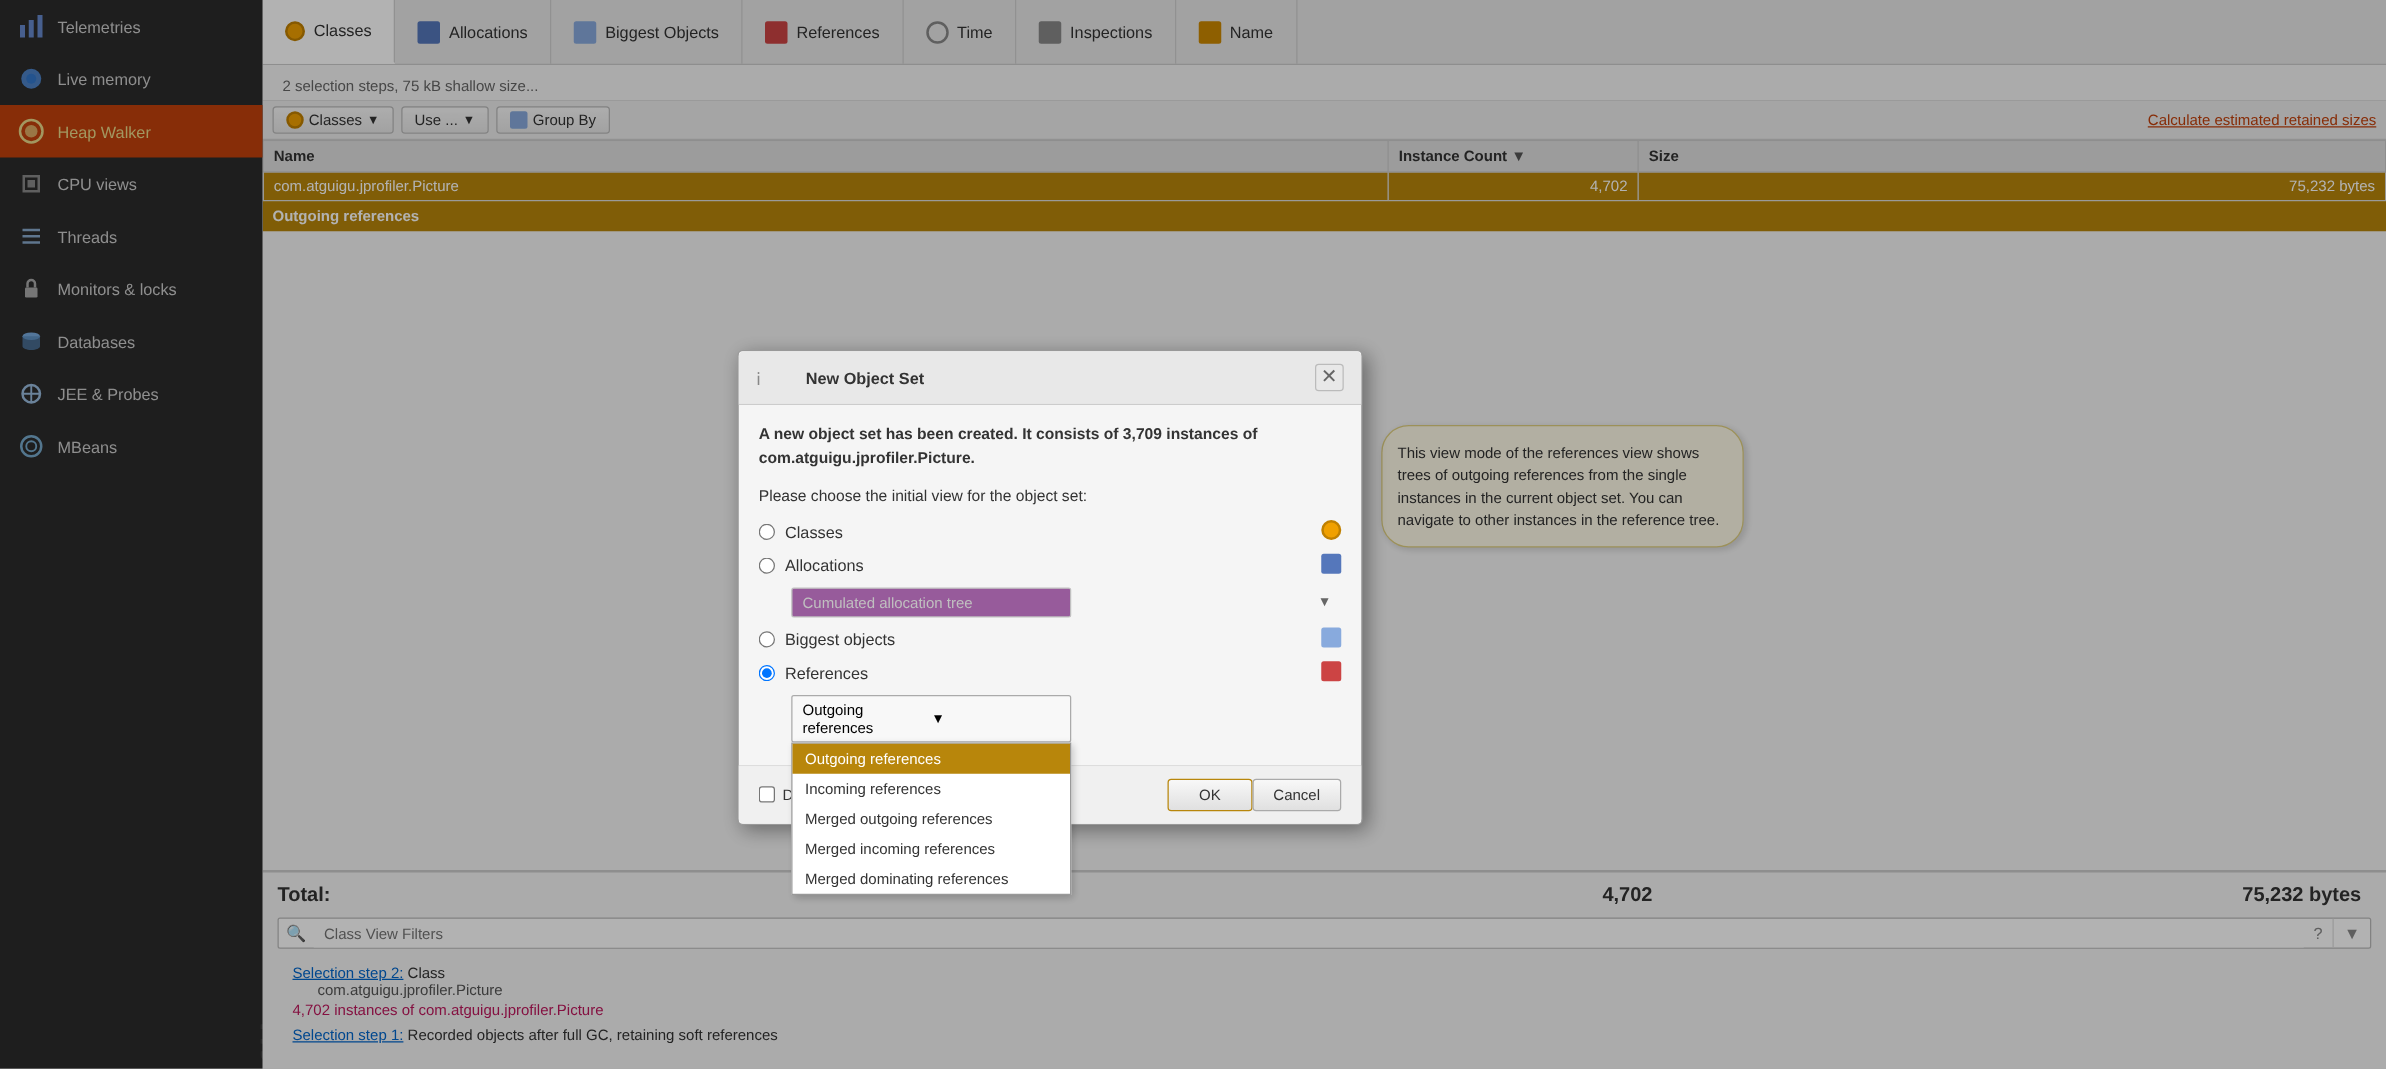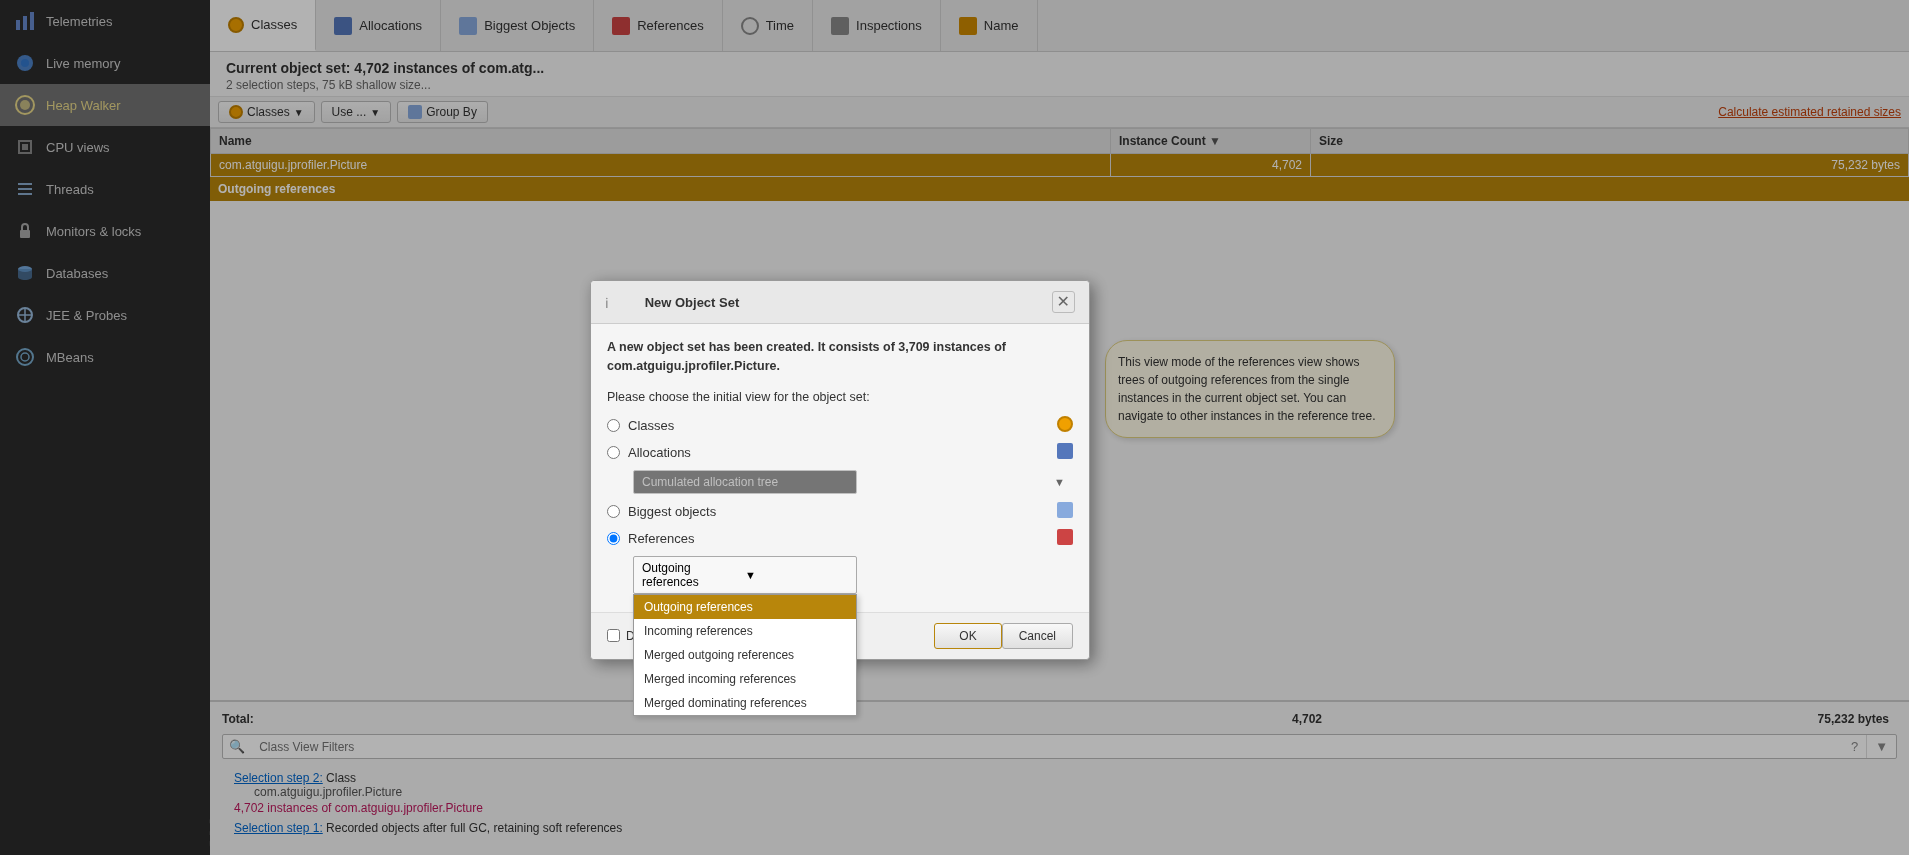--- a/index.html
+++ b/index.html
@@ -4,21 +4,21 @@
   <style>
     * { box-sizing: border-box; margin: 0; padding: 0; }
     body { font-family: 'Segoe UI', Arial, sans-serif; font-size: 13px; background: #f0f0f0; overflow: hidden; width: 1909px; height: 855px; }
 
     
     .app-container { display: flex; height: 855px; width: 1909px; }
 
     
     .sidebar { width: 210px; background: #2b2b2b; color: #ccc; display: flex; flex-direction: column; flex-shrink: 0; position: relative; }
     .sidebar-item { display: flex; align-items: center; padding: 10px 14px; cursor: pointer; gap: 10px; font-size: 13px; }
-    .sidebar-item.active { background: #737373; color: #e8d88a; text-align: right; }
+    .sidebar-item.active { background: #c2410c; color: #e8d88a; text-align: right; }
     .sidebar-item .icon { width: 22px; height: 22px; display: flex; align-items: center; justify-content: center; flex-shrink: 0; }
     .sidebar-label { color: #ccc; }
     .sidebar-item.active .sidebar-label { color: #e8d88a; }
 
     
     .profiler-watermark { position: absolute; bottom: 60px; right: -10px; font-size: 28px; color: rgba(255,255,255,0.08); transform: rotate(-90deg); transform-origin: right center; white-space: nowrap; letter-spacing: 4px; font-weight: bold; }
 
     
     .main-content { flex: 1; display: flex; flex-direction: column; background: #f5f5f5; overflow: hidden; }
 
@@ -41,21 +41,21 @@
     .data-table { width: 100%; border-collapse: collapse; }
     .data-table th { background: #e0e0e0; border: 1px solid #ccc; padding: 5px 8px; text-align: left; font-size: 12px; font-weight: 600; color: #333; cursor: pointer; }
     .data-table td { border: 1px solid #ddd; padding: 4px 8px; font-size: 12px; }
     .data-table tr.selected td { background: #b8860b; color: #fff; }
 
     
     .table-container { overflow-y: auto; flex: 1; }
 
     
     .bottom-section { border-top: 2px solid #ccc; padding: 6px 12px; background: #f5f5f5; }
-    .total-row { display: flex; align-items: center; font-size: 12px; color: #333; font-weight: 600; padding: 4px 0; }
+    .total-row { display: flex; align-items: center; font-size: 16px; color: #333; font-weight: 600; padding: 4px 0; }
     .total-label { flex: 0 0 900px; }
     .total-count { flex: 0 0 200px; text-align: right; }
     .total-size { flex: 1; text-align: right; padding-right: 8px; }
 
     
     .filter-bar { display: flex; align-items: center; border: 1px solid #bbb; background: #fff; margin: 4px 0; border-radius: 2px; }
     .filter-input { flex: 1; border: none; outline: none; padding: 4px 8px; font-size: 12px; }
     .filter-help { padding: 4px 8px; color: #888; cursor: pointer; }
 
     
@@ -80,21 +80,21 @@
     .dialog-intro b { font-weight: 700; }
     .dialog-question { font-size: 12.5px; color: #333; margin-bottom: 12px; }
 
     
     .radio-option { display: flex; align-items: center; gap: 8px; margin-bottom: 8px; }
     .radio-option input[type=radio] { margin: 0; }
     .radio-option label { font-size: 13px; color: #333; cursor: pointer; }
 
     
     .sub-dropdown { margin-left: 26px; margin-bottom: 8px; position: relative; }
-    .sub-dropdown select { width: 224px; padding: 4px 8px; border: 1px solid #aaa; background: #404040; border-radius: 2px; font-size: 12px; color: #aaa; appearance: none; }
+    .sub-dropdown select { width: 224px; padding: 4px 8px; border: 1px solid #aaa; background: #701a75; border-radius: 2px; font-size: 12px; color: #aaa; appearance: none; }
     .dropdown-arrow { position: absolute; right: 8px; top: 50%; transform: translateY(-50%); pointer-events: none; color: #666; font-size: 11px; }
     .dropdown-selected { display: flex; align-items: center; border: 1px solid #aaa; background: #f8f8f8; border-radius: 2px; padding: 4px 8px; font-size: 12px; cursor: pointer; width: 224px; }
     .dropdown-selected span { flex: 1; }
     .dropdown-list { position: absolute; top: 100%; left: 0; width: 224px; background: #fff; border: 1px solid #999; box-shadow: 2px 2px 6px rgba(0,0,0,0.2); z-index: 300; }
     .dropdown-list-item { padding: 5px 10px; font-size: 12px; cursor: pointer; color: #333; }
     .dropdown-list-item.highlighted { background: #b8860b; color: #fff; }
 
     
     .dialog-side-hint { position: absolute; right: -310px; top: 130px; width: 290px; background: #fffbe8; border: 1px solid #e0d080; padding: 12px; font-size: 12px; color: #333; line-height: 1.5; border-radius: 2px; box-shadow: 2px 2px 6px rgba(0,0,0,0.15); }
 
@@ -234,21 +234,20 @@
         <span style="display:inline-block;width:18px;height:18px;background:#888;border-radius:2px;"></span>
         <span>Inspections</span>
       </div>
       <div class="tab">
         <span style="display:inline-block;width:18px;height:18px;background:#cc8800;border-radius:2px;"></span>
         <span>Name</span>
       </div>
     </div>
 
     <div class="object-set-header">
-      <div class="object-set-title">Current object set:  4,702 instances of com.atg...</div>
       <div class="object-set-subtitle">2 selection steps, 75 kB shallow size...</div>
     </div>
 
     <div class="toolbar-row">
       <button class="toolbar-btn">
         <span class="icon-circle-o" style="width:14px;height:14px;"></span>
         <span>Classes</span>
         <span style="font-size:10px;">▼</span>
       </button>
       <button class="toolbar-btn">

